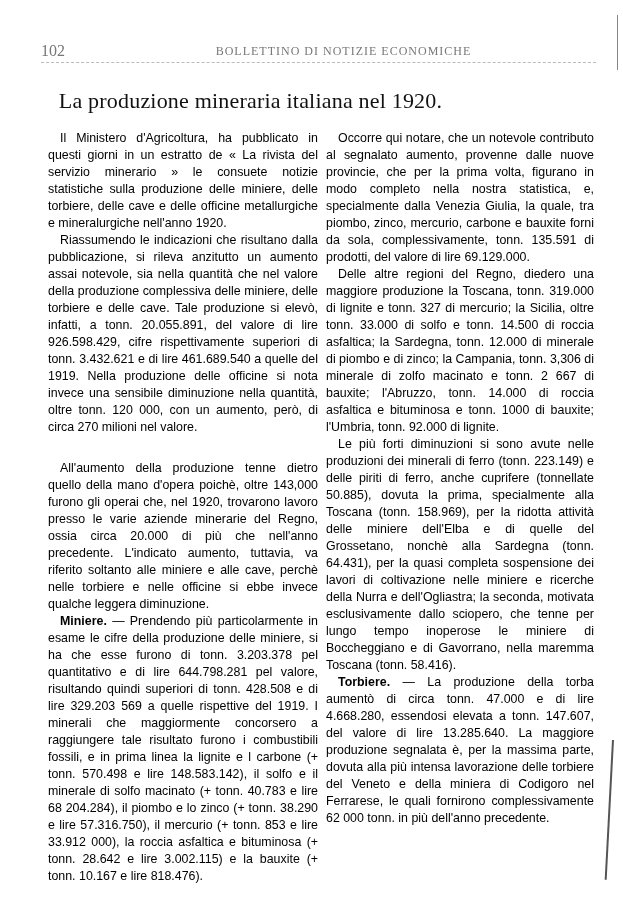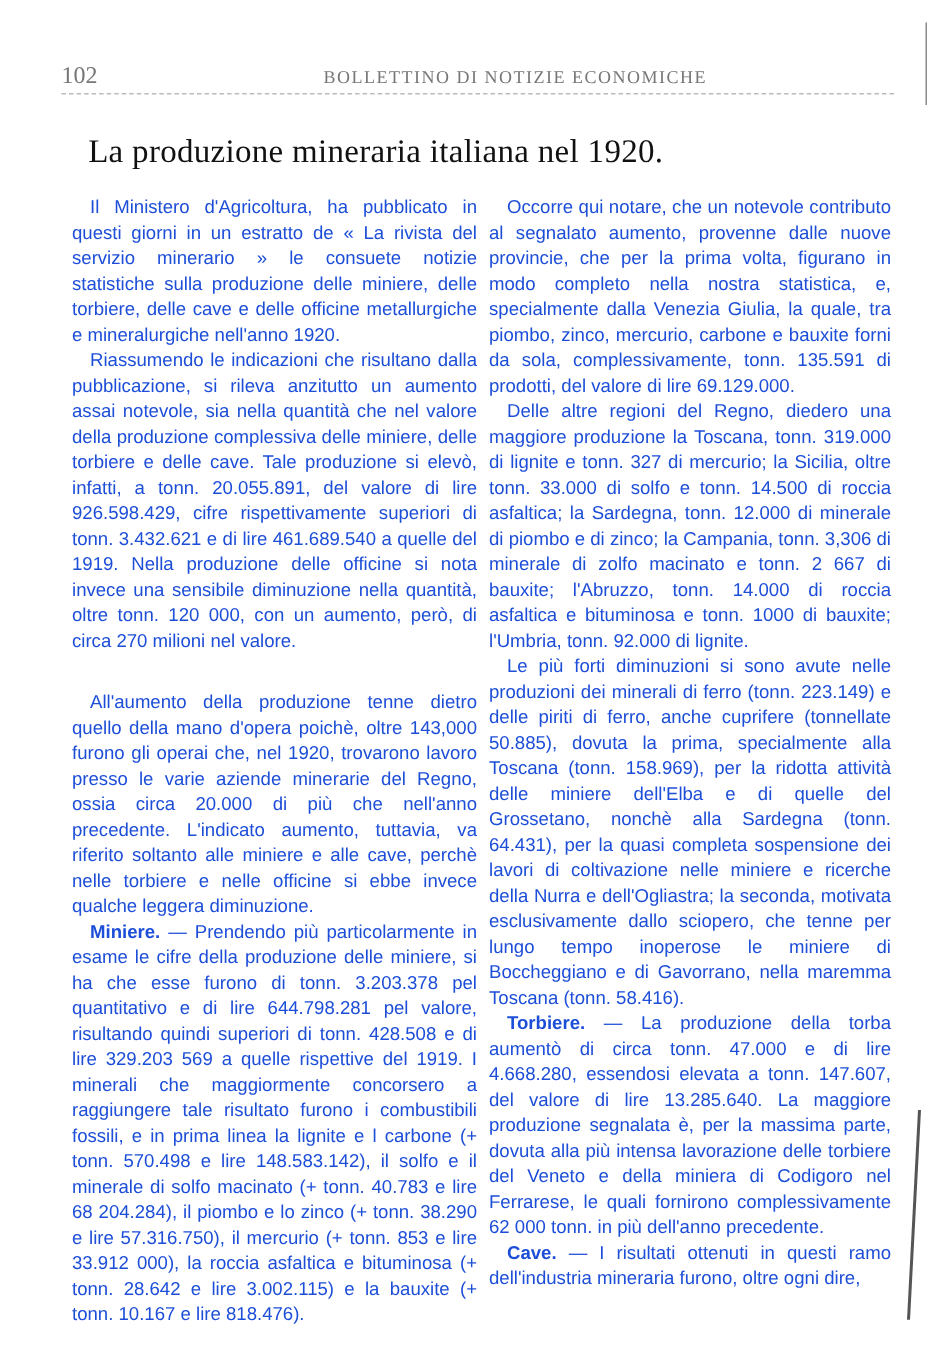--- a/index.html
+++ b/index.html
@@ -28,21 +28,21 @@
       position: absolute; left: 612px; top: 740px; width: 2px; height: 140px; background: #555;
       transform: rotate(3deg); transform-origin: top;
     }
     .title {
       position: absolute; left: 0; width: 501px; top: 88px; text-align: center;
       font-family: "Liberation Serif", serif; font-size: 22px; color: #111; letter-spacing: 0.2px;
     }
     .col {
       position: absolute; top: 130px; width: 270px;
       font-family: "Liberation Sans", sans-serif; font-size: 12.4px; line-height: 17px;
-      text-align: justify; color: #1d4ed8;
+      text-align: justify; color: #000000;
     }
     .col-left { left: 48px; }
     .col-right { left: 326px; width: 268px; }
     .col p { margin: 0; text-indent: 12px; }
     .col p.spaced { margin-top: 24px; }
     .col p.section { }
     .col .lead { font-weight: bold; }
   </style>
 </head>
 <body>
@@ -60,14 +60,13 @@
   <p><span class="lead"></span><span>Riassumendo le indicazioni che risultano dalla pubblicazione, si rileva anzitutto un aumento assai notevole, sia nella quantità che nel valore della produzione complessiva delle miniere, delle torbiere e delle cave. Tale produzione si elevò, infatti, a tonn. 20.055.891, del valore di lire 926.598.429, cifre rispettivamente superiori di tonn. 3.432.621 e di lire 461.689.540 a quelle del 1919. Nella produzione delle officine si nota invece una sensibile diminuzione nella quantità, oltre tonn. 120 000, con un aumento, però, di circa 270 milioni nel valore.</span></p>
   <p class="spaced"><span class="lead"></span><span>All'aumento della produzione tenne dietro quello della mano d'opera poichè, oltre 143,000 furono gli operai che, nel 1920, trovarono lavoro presso le varie aziende minerarie del Regno, ossia circa 20.000 di più che nell'anno precedente. L'indicato aumento, tuttavia, va riferito soltanto alle miniere e alle cave, perchè nelle torbiere e nelle officine si ebbe invece qualche leggera diminuzione.</span></p>
   <p class="section"><span class="lead">Miniere.</span><span> — Prendendo più particolarmente in esame le cifre della produzione delle miniere, si ha che esse furono di tonn. 3.203.378 pel quantitativo e di lire 644.798.281 pel valore, risultando quindi superiori di tonn. 428.508 e di lire 329.203 569 a quelle rispettive del 1919. I minerali che maggiormente concorsero a raggiungere tale risultato furono i combustibili fossili, e in prima linea la lignite e l carbone (+ tonn. 570.498 e lire 148.583.142), il solfo e il minerale di solfo macinato (+ tonn. 40.783 e lire 68 204.284), il piombo e lo zinco (+ tonn. 38.290 e lire 57.316.750), il mercurio (+ tonn. 853 e lire 33.912 000), la roccia asfaltica e bituminosa (+ tonn. 28.642 e lire 3.002.115) e la bauxite (+ tonn. 10.167 e lire 818.476).</span></p>
 </div>
 
 <div class="col col-right">
   <p><span class="lead"></span><span>Occorre qui notare, che un notevole contributo al segnalato aumento, provenne dalle nuove provincie, che per la prima volta, figurano in modo completo nella nostra statistica, e, specialmente dalla Venezia Giulia, la quale, tra piombo, zinco, mercurio, carbone e bauxite forni da sola, complessivamente, tonn. 135.591 di prodotti, del valore di lire 69.129.000.</span></p>
   <p><span class="lead"></span><span>Delle altre regioni del Regno, diedero una maggiore produzione la Toscana, tonn. 319.000 di lignite e tonn. 327 di mercurio; la Sicilia, oltre tonn. 33.000 di solfo e tonn. 14.500 di roccia asfaltica; la Sardegna, tonn. 12.000 di minerale di piombo e di zinco; la Campania, tonn. 3,306 di minerale di zolfo macinato e tonn. 2 667 di bauxite; l'Abruzzo, tonn. 14.000 di roccia asfaltica e bituminosa e tonn. 1000 di bauxite; l'Umbria, tonn. 92.000 di lignite.</span></p>
   <p><span class="lead"></span><span>Le più forti diminuzioni si sono avute nelle produzioni dei minerali di ferro (tonn. 223.149) e delle piriti di ferro, anche cuprifere (tonnellate 50.885), dovuta la prima, specialmente alla Toscana (tonn. 158.969), per la ridotta attività delle miniere dell'Elba e di quelle del Grossetano, nonchè alla Sardegna (tonn. 64.431), per la quasi completa sospensione dei lavori di coltivazione nelle miniere e ricerche della Nurra e dell'Ogliastra; la seconda, motivata esclusivamente dallo sciopero, che tenne per lungo tempo inoperose le miniere di Boccheggiano e di Gavorrano, nella maremma Toscana (tonn. 58.416).</span></p>
   <p class="section"><span class="lead">Torbiere.</span><span> — La produzione della torba aumentò di circa tonn. 47.000 e di lire 4.668.280, essendosi elevata a tonn. 147.607, del valore di lire 13.285.640. La maggiore produzione segnalata è, per la massima parte, dovuta alla più intensa lavorazione delle torbiere del Veneto e della miniera di Codigoro nel Ferrarese, le quali fornirono complessivamente 62 000 tonn. in più dell'anno precedente.</span></p>
-  <p class="section"><span class="lead">Cave.</span><span> — I risultati ottenuti in questi ramo dell'industria mineraria furono, oltre ogni dire,</span></p>
 </div>
 
 </body></html>

